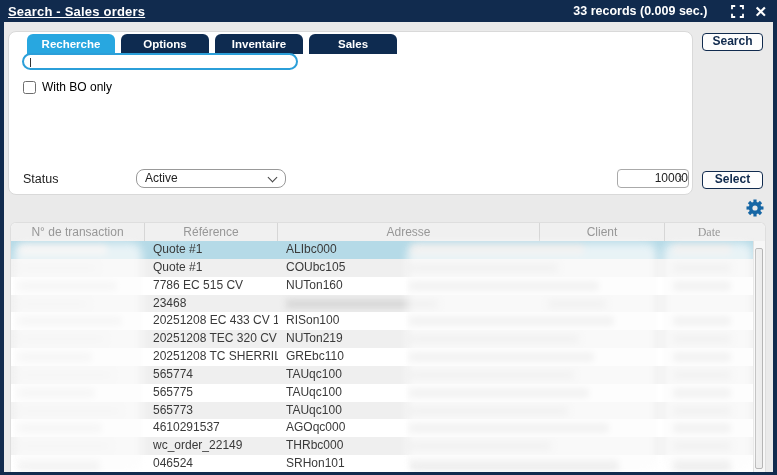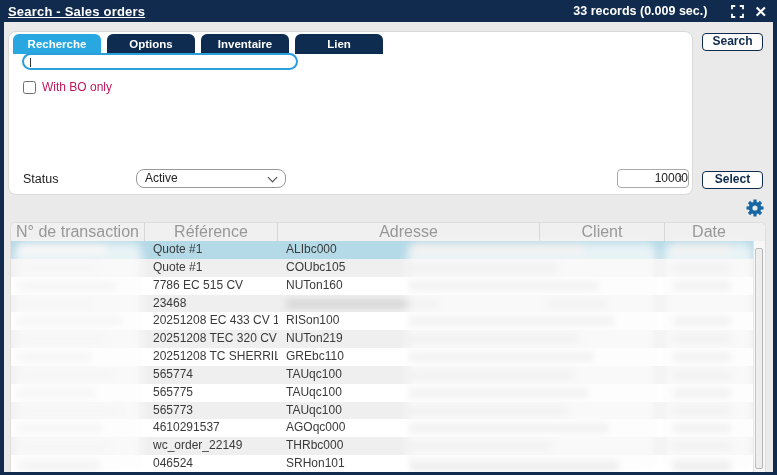--- a/index.html
+++ b/index.html
@@ -14,51 +14,51 @@
   .titlebar .right { position:absolute; right:10px; top:0; height:22px; display:flex; align-items:center; gap:10px; }
   .titlebar .records { font-size:12.5px; font-weight:bold; margin-right:14px; }
   .icon-btn { display:flex; align-items:center; justify-content:center; cursor:pointer; }
   .close-x { font-size:15px; font-weight:bold; line-height:1; color:#fff; }
   .edge-left, .edge-right { position:absolute; top:0; bottom:0; width:4px; background:#112b4e; }
   .edge-left { left:0; } .edge-right { right:0; }
   .edge-bottom { position:absolute; left:0; right:0; bottom:0; height:3px; background:#112b4e; }
 
   
   .panel { position:absolute; left:8px; top:31px; width:685px; height:164px; background:#fff; border:1px solid #d9d9d9; border-radius:8px; }
-  .tabs { position:absolute; left:4px; top:2px; display:flex; gap:6px; }
+  .tabs { position:absolute; left:18px; top:2px; display:flex; gap:6px; }
   .tab { width:88px; height:20px; line-height:20px; text-align:center; font-size:11.5px; font-weight:bold; color:#fff; background:#0e2b50; border-radius:6px 6px 0 0; cursor:pointer; }
   .tab.active { background:#28a7e0; }
 
   .search-input { position:absolute; left:13px; top:21px; width:276px; height:17px; border:2px solid #2b9fd9; border-radius:9px; background:#fff; }
   .search-input .caret { position:absolute; left:6px; top:2.5px; width:1px; height:9px; background:#333; }
   .search-input input { position:absolute; inset:0; border:none; outline:none; background:transparent; font-size:11px; padding-left:8px; width:100%; }
 
   .bo-row { position:absolute; left:14px; top:48px; display:flex; align-items:center; }
   .checkbox { width:13px; height:13px; border:1.5px solid #6e6e6e; border-radius:2.5px; background:#fff; cursor:pointer; }
-  .bo-label { font-size:12px; color:#be185d; margin-left:6px; }
+  .bo-label { font-size:12px; color:#000000; margin-left:6px; }
 
   .status-label { position:absolute; left:14px; top:138px; font-size:12.5px; color:#222; line-height:19px; }
   .status-select { position:absolute; left:127px; top:137px; width:150px; height:19px; border:1px solid #999; border-radius:8px; background:#fff; font-size:12px; color:#222; line-height:17px; padding-left:8px; cursor:pointer; }
   .chevron { position:absolute; right:9px; top:4px; width:7px; height:7px; border-right:1.6px solid #444; border-bottom:1.6px solid #444; transform:rotate(45deg); }
 
   .limit-input { position:absolute; left:608px; top:137px; width:72px; height:19px; border:1px solid #aaa; border-radius:4px; background:#fff; font-size:12px; color:#222; line-height:17px; text-align:right; }
   .spinner { position:absolute; right:5px; top:3px; display:flex; flex-direction:column; color:#555; font-size:5.5px; line-height:5px; cursor:pointer; }
 
   .btn { position:absolute; width:61px; height:18px; background:#fdfdfd; border:1.5px solid #112b4e; border-radius:4px; color:#112b4e; font-size:12px; font-weight:bold; text-align:center; line-height:15px; cursor:pointer; }
   .btn-search { left:702px; top:33px; }
   .btn-select { left:702px; top:171px; }
 
   .gear { position:absolute; left:745px; top:198px; width:20px; height:20px; cursor:pointer; }
 
   
   .table { position:absolute; left:10px; top:222px; width:756px; height:250px; background:#fff; border:1px solid #dedede; border-bottom:none; border-radius:6px 6px 0 0; overflow:hidden; }
   .thead { display:flex; height:18px; background:#f0f0f0; }
-  .th { font-size:16px; color:#979797; text-align:center; line-height:18px; border-right:1px solid #d6d6d6; white-space:nowrap; overflow:hidden; cursor:pointer; }
+  .th { font-size:12px; color:#979797; text-align:center; line-height:18px; border-right:1px solid #d6d6d6; white-space:nowrap; overflow:hidden; cursor:pointer; }
   .th:last-child { border-right:none; }
-  .c1 { width:134px; } .c2 { width:133px; } .c3 { width:125px; } .c4 { width:262px; } .c5 { width:88px; }
+  .c1 { width:134px; } .c2 { width:133px; } .c3 { width:125px; } .c4 { width:262px; } .c5 { width:88px;font-family:Liberation Serif, serif; }
   .th.c5 { width:88px; }
   .tbody { position:absolute; left:0; top:18px; right:12px; bottom:0; }
   .trow { display:flex; height:17.85px; background:#fff; cursor:pointer; }
   .trow.alt { background:#efefef; }
   .trow.selected { background:#b5dae7; }
   .cell { font-size:12px; color:#3a3a3a; line-height:17.5px; padding-left:8px; white-space:nowrap; overflow:hidden; position:relative; }
   .blob { height:10px; margin-top:4px; background:#d9d9d9; border-radius:3px; filter:blur(3px); }
   .blob.light { background:#e7e7e7; }
 
   .redact-overlay { position:absolute; background:rgba(252,252,252,0.72); filter:blur(4px); border-radius:10px; pointer-events:none; z-index:5; }
@@ -88,21 +88,21 @@
       </span>
       <span class="icon-btn close-x">✕</span>
     </div>
   </div>
 
   <div class="panel">
     <div class="tabs">
       <div class="tab active">Recherche</div>
       <div class="tab">Options</div>
       <div class="tab">Inventaire</div>
-      <div class="tab">Lien</div>
+      <div class="tab">Sales</div>
     </div>
 
     <div class="search-input">
       <input type="text" value="" style="">
       <span class="caret"></span>
     </div>
 
     <div class="bo-row">
       <span class="checkbox"></span>
       <span class="bo-label">With BO only</span>

